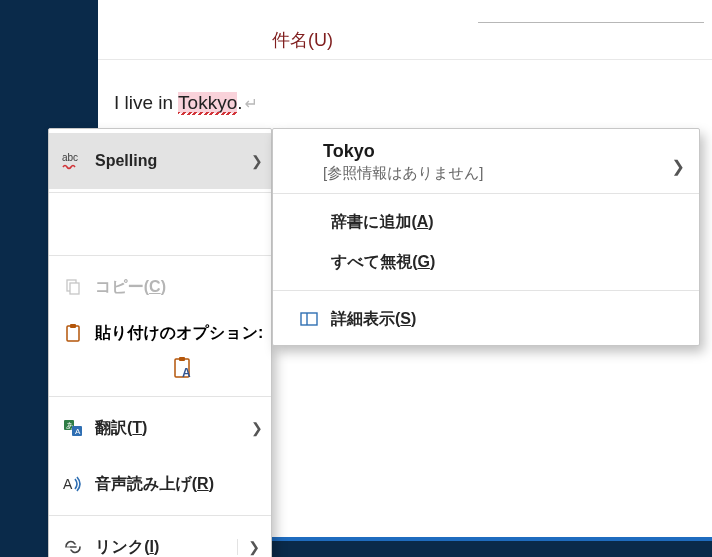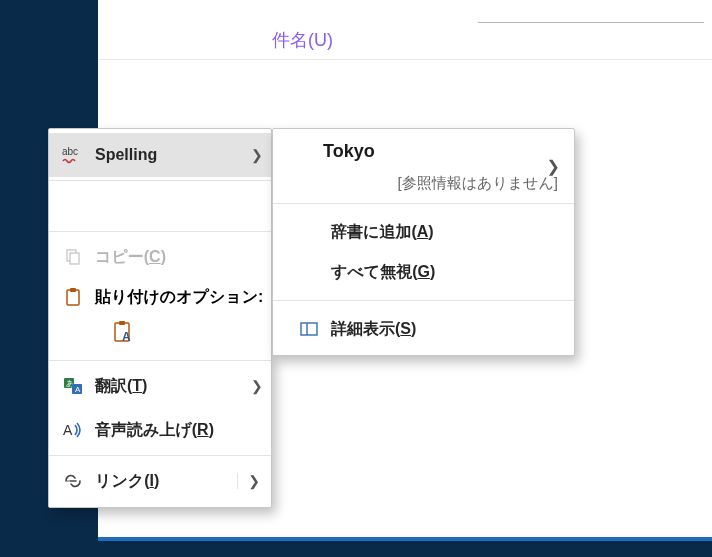--- a/index.html
+++ b/index.html
@@ -1,64 +1,65 @@
 <!DOCTYPE html>
 <html><head>
 <meta charset="utf-8">
 <style>
   * { margin: 0; padding: 0; box-sizing: border-box; font-family: "Yu Gothic UI", "Segoe UI", "Meiryo", sans-serif; }
   body { width: 712px; height: 557px; background: #0a2a4a; overflow: hidden; position: relative; }
   .app-window { position: absolute; left: 98px; top: 0; right: 0; bottom: 18px; background: #ffffff; }
   .subject-row { position: absolute; top: 20px; left: 0; right: 0; height: 40px; display: flex; align-items: center; }
-  .subject-label { margin-left: 174px; color: #8b5cf6; font-size: 18px; }
+  .subject-label { margin-left: 174px; color: #7f1d1d; font-size: 18px; }
   .subject-underline { position: absolute; left: 380px; right: 8px; top: 2px; border-top: 1px solid #b7b7b7; }
   .subject-underline2 { position: absolute; left: 0; right: 0; bottom: 0; border-top: 1px solid #e8e8e8; }
   .body-text { position: absolute; top: 92px; left: 16px; font-size: 19px; color: #222; white-space: pre; }
   .err-word { background: #f9d2da; position: relative; }
   .err-word::after { content: ""; position: absolute; left: 0; right: 0; bottom: -2px; height: 3px; background: repeating-linear-gradient(135deg,#d13438 0 2px, transparent 2px 4px); }
   .pilcrow { color: #b9b9b9; font-size: 16px; margin-left: 2px; }
 
   .context-menu { position: absolute; left: 48px; top: 128px; width: 224px; background: #fff; border: 1px solid #c7c7c7; box-shadow: 4px 6px 12px rgba(0,0,0,0.25); border-radius: 2px; padding: 4px 0; }
-  .cm-item { display: flex; align-items: center; height: 44px; padding: 0 10px 0 12px; font-size: 16px; color: #262626; cursor: default; position: relative; }
+  .cm-item { display: flex; align-items: center; height: 56px; padding: 0 10px 0 12px; font-size: 16px; color: #262626; cursor: default; position: relative; }
   .cm-item.selected { background: #e3e3e3; }
   .cm-item.disabled { color: #b5b5b5; }
   .cm-icon { width: 24px; height: 24px; margin-right: 10px; display: flex; align-items: center; justify-content: center; flex: 0 0 24px; }
   .cm-label { flex: 1 1 auto; white-space: nowrap; font-weight: bold; }
   .cm-label u { text-decoration: underline; }
   .chev { width: 10px; text-align: center; color: #555; font-size: 14px; }
   .cm-sep { height: 1px; background: #e3e3e3; margin: 3px 0; }
-  .paste-opt { height: auto; padding: 6px 10px 0 12px; display: block; }
+  .paste-opt { height: auto; padding: 6px 10px 0 12px; display: block; text-align: center; }
   .paste-opt .cm-row { display: flex; align-items:center; }
   .paste-icons { padding: 6px 0 8px 46px; }
   .paste-icons .pbtn { display:inline-flex; width:34px; height:34px; align-items:center; justify-content:center; border:1px solid transparent; border-radius:3px; }
   .bold { font-weight: 600; }
 
-  .sub-menu { position: absolute; left: 272px; top: 128px; width: 303px; background: #fff; border: 1px solid #c7c7c7; box-shadow: 4px 6px 12px rgba(0,0,0,0.25); border-radius: 2px; padding: 8px 0 6px; }
+  .sub-menu { position: absolute; left: 272px; top: 128px; width: 428px; background: #fff; border: 1px solid #c7c7c7; box-shadow: 4px 6px 12px rgba(0,0,0,0.25); border-radius: 2px; padding: 8px 0 6px; }
   .sm-head { padding: 4px 16px 2px 50px; position: relative; cursor: default; }
   .sm-title { font-size: 18px; font-weight: 700; color: #1a1a1a; }
-  .sm-sub { font-size: 15px; color: #666; margin-top: 12px; text-align: right; }
+  .sm-sub { font-size: 15px; color: #666; margin-top: 2px; }
   .sm-chev { position: absolute; right: 14px; top: 20px; font-size: 16px; color: #555; }
   .sm-sep { height: 1px; background: #e3e3e3; margin: 8px 0; }
   .sm-item { display: flex; align-items: center; height: 40px; padding: 0 16px 0 24px; font-size: 16px; color: #262626; cursor: default; }
   .sm-item .cm-icon { margin-right: 10px; }
   .sm-item .cm-label { flex: 1; }
 
   .bottom-bar { position:absolute; left:98px; right:0; bottom:16px; height:4px; background:#1f6cbf; }
 
   svg { display:block; }
 </style>
 </head>
 <body>
 
 <div class="app-window">
   <div class="subject-row">
     <div class="subject-underline"></div>
     <span class="subject-label">件名(U)</span>
     <div class="subject-underline2"></div>
   </div>
+  <div class="body-text"><span>I live in </span><span class="err-word">Tokkyo</span><span>.</span><span class="pilcrow">↵</span></div>
 </div>
 
 <div class="bottom-bar"></div>
 
 <div class="context-menu">
 
   <div class="cm-item selected">
     <span class="cm-icon">
       <svg width="22" height="22" viewBox="0 0 22 22">
           <text x="0" y="11" font-size="10" fill="#3a3a3a">abc</text>

